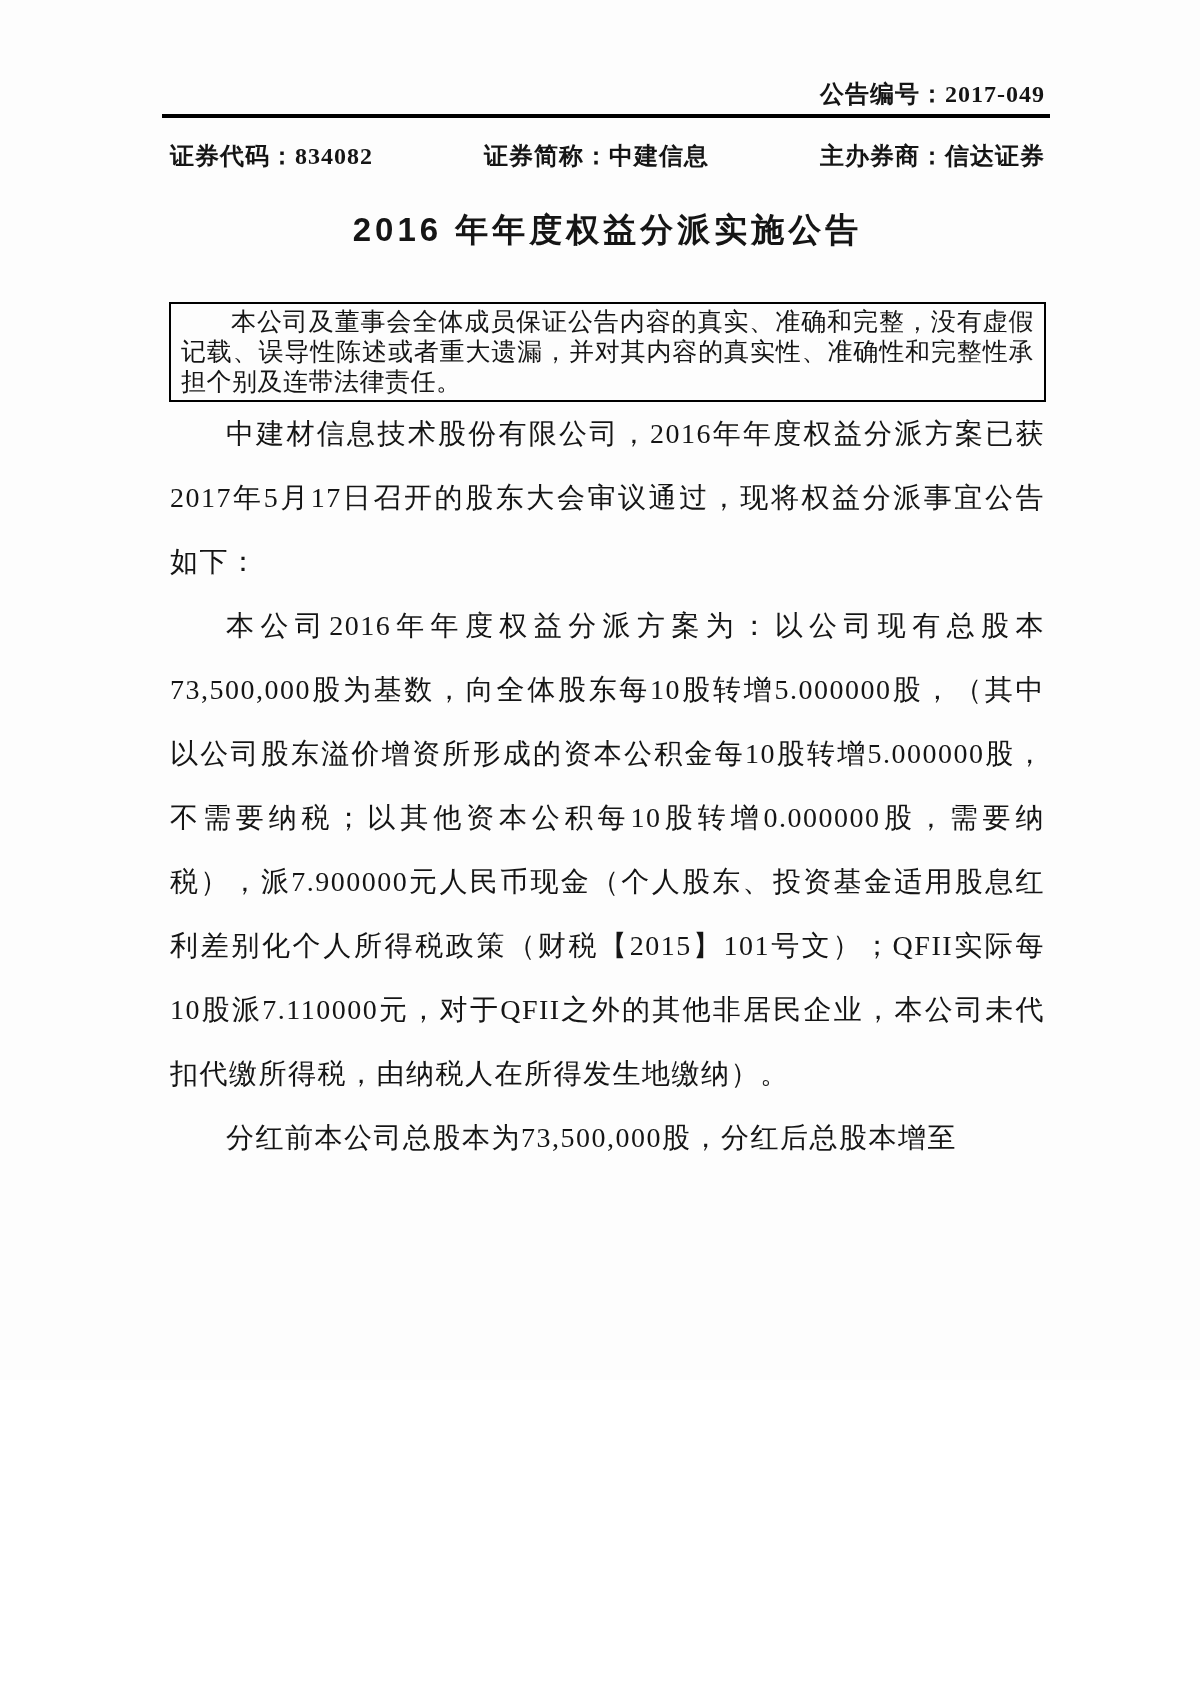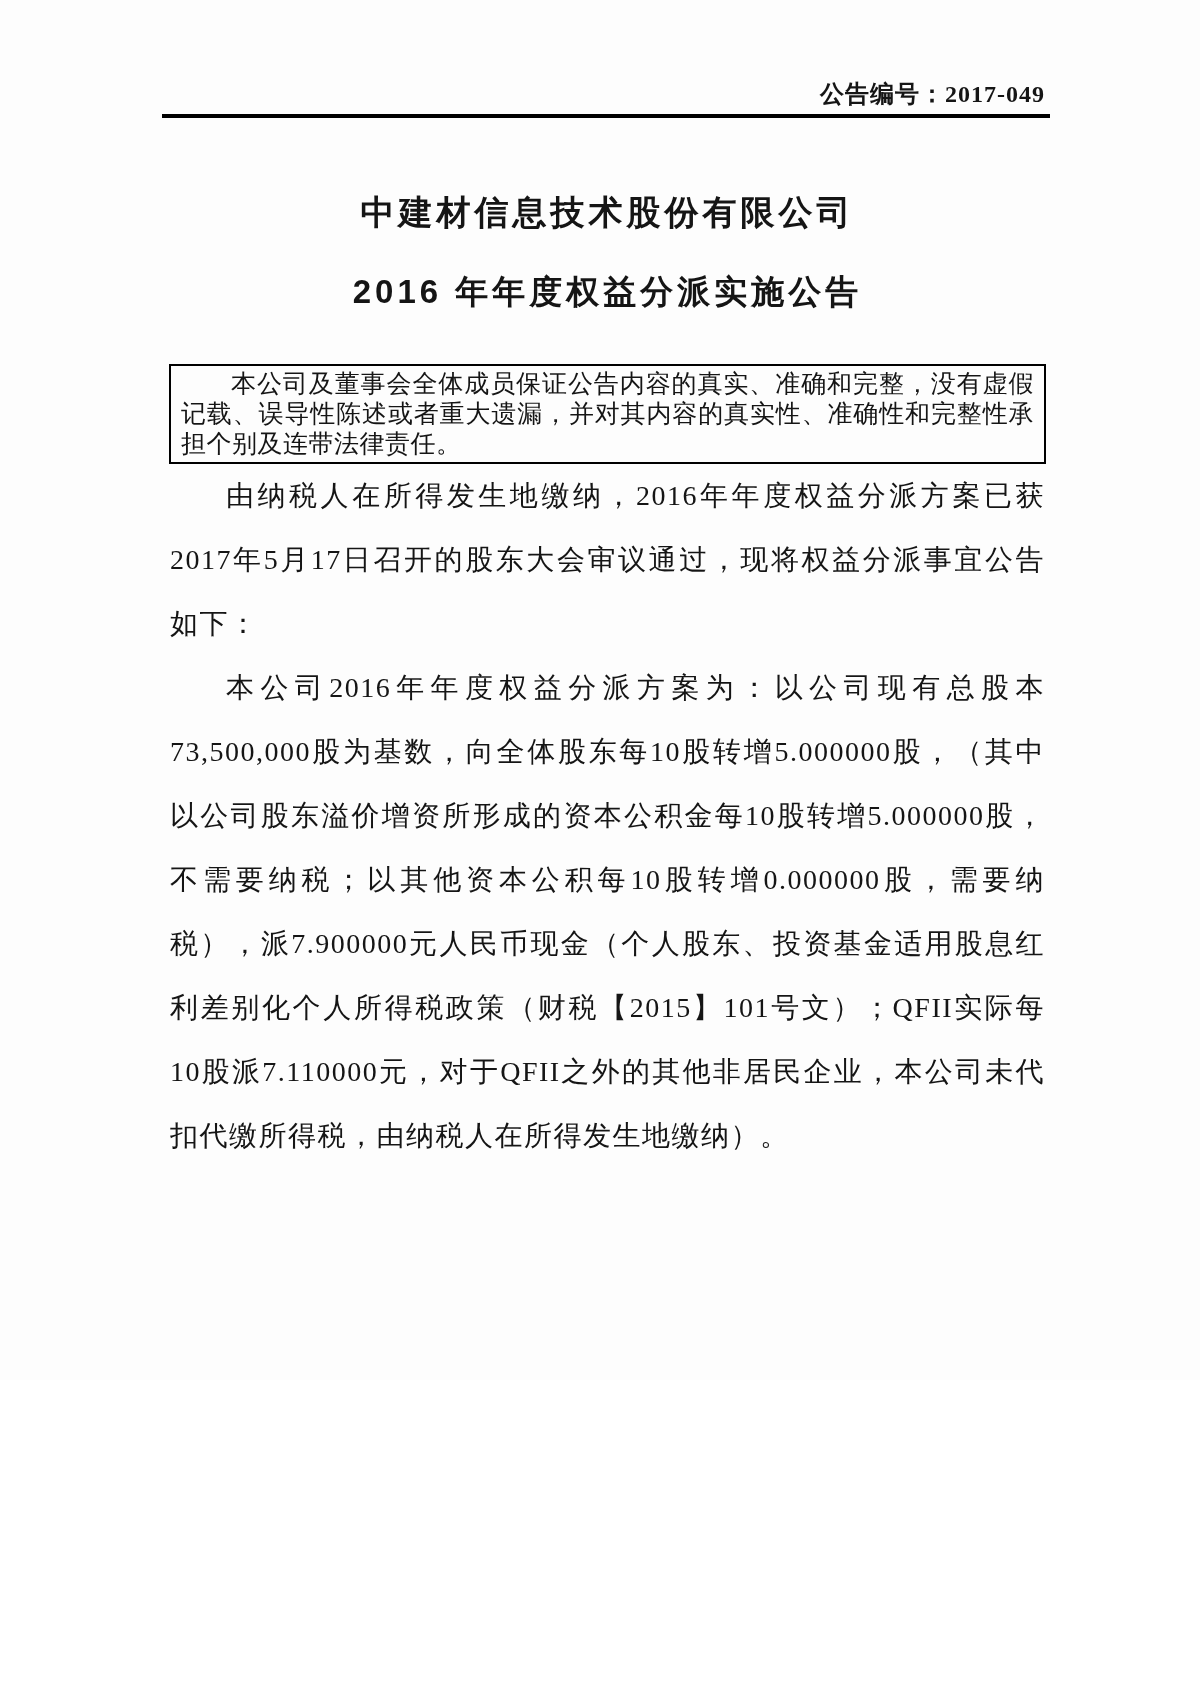--- a/index.html
+++ b/index.html
@@ -105,32 +105,37 @@
 </head>
 <body>
 
 <div class="page">
   <div class="content">
 
     <div class="announcement-no">公告编号：2017-049</div>
 
     <div class="rule"></div>
 
+    <div class="info-row">
+      <span>证券代码：834082</span>
+      <span>证券简称：中建信息</span>
+      <span>主办券商：信达证券</span>
+    </div>
 
-    <h1 class="title1">中建材信息技术股份有限公司</h1>
 
     <h1 class="title2">2016 年年度权益分派实施公告</h1>
 
     <div class="disclaimer-box">
       <p>本公司及董事会全体成员保证公告内容的真实、准确和完整，没有虚假记载、误导性陈述或者重大遗漏，并对其内容的真实性、准确性和完整性承担个别及连带法律责任。</p>
     </div>
 
     <div class="body">
-      <p>由纳税人在所得发生地缴纳，2016年年度权益分派方案已获2017年5月17日召开的股东大会审议通过，现将权益分派事宜公告如下：</p>
+      <p>中建材信息技术股份有限公司，2016年年度权益分派方案已获2017年5月17日召开的股东大会审议通过，现将权益分派事宜公告如下：</p>
 
 
       <p>本公司2016年年度权益分派方案为：以公司现有总股本73,500,000股为基数，向全体股东每10股转增5.000000股，（其中以公司股东溢价增资所形成的资本公积金每10股转增5.000000股，不需要纳税；以其他资本公积每10股转增0.000000股，需要纳税），派7.900000元人民币现金（个人股东、投资基金适用股息红利差别化个人所得税政策（财税【2015】101号文）；QFII实际每10股派7.110000元，对于QFII之外的其他非居民企业，本公司未代扣代缴所得税，由纳税人在所得发生地缴纳）。</p>
 
 
+      <p>分红前本公司总股本为73,500,000股，分红后总股本增至</p>
     </div>
 
   </div>
 </div>
 
 </body></html>

